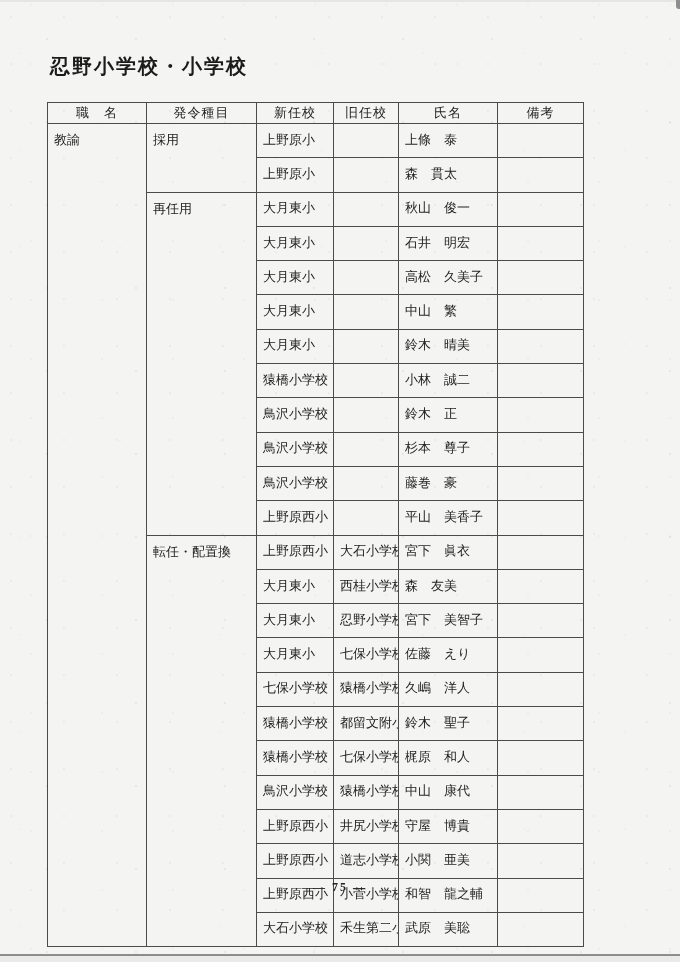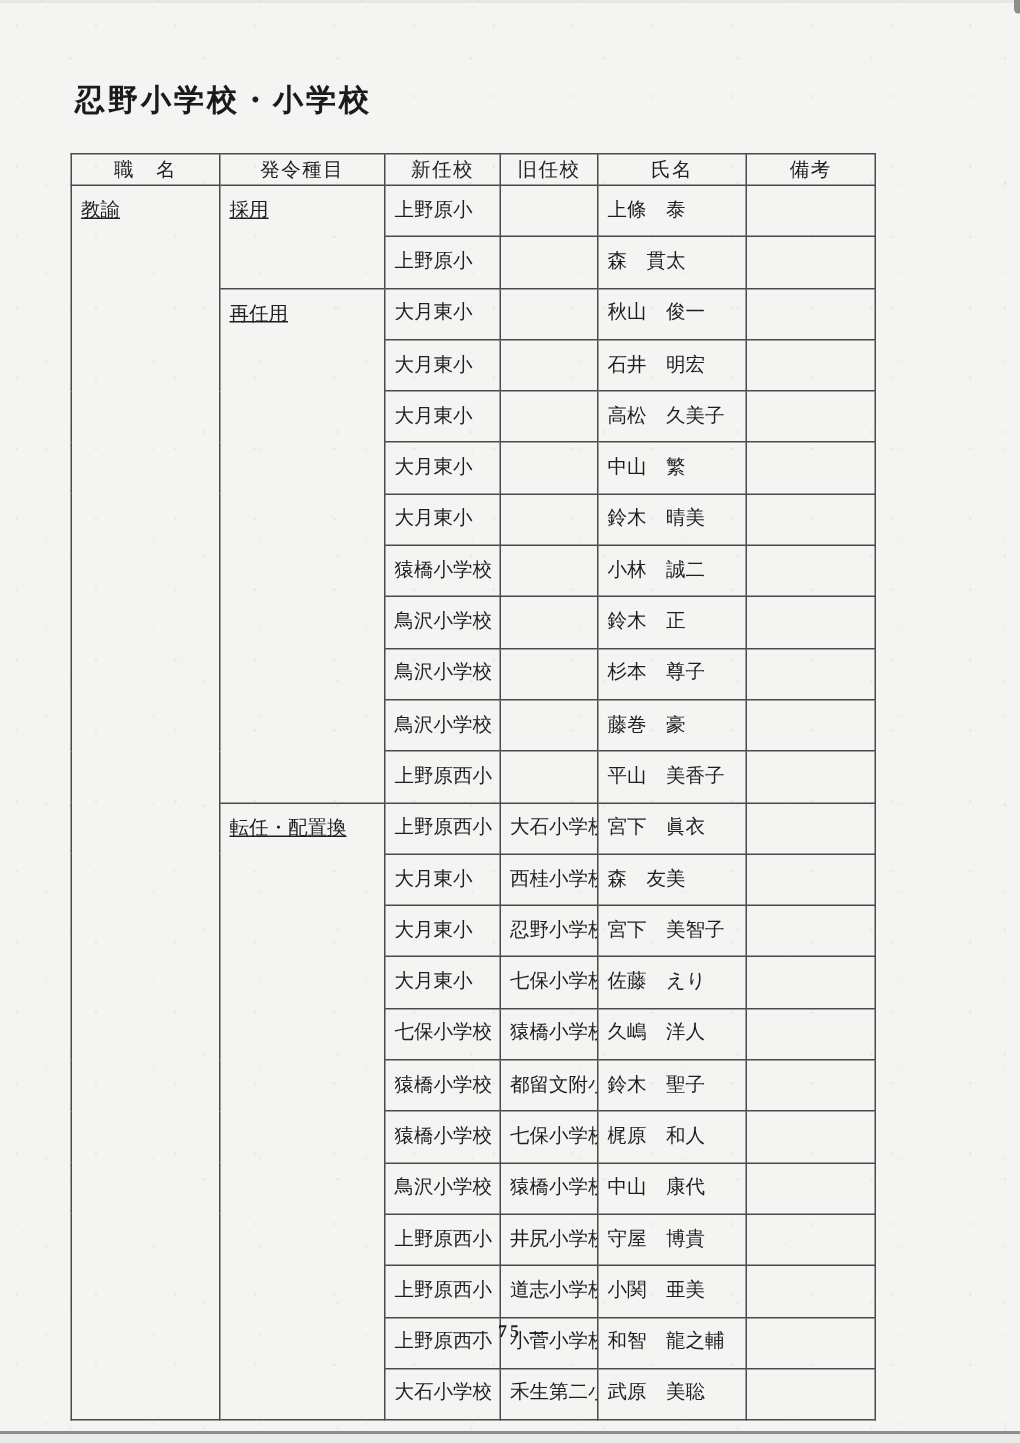--- a/index.html
+++ b/index.html
@@ -72,21 +72,20 @@
   .assign-table td {
     height: 31.3px;
     font-size: 13px;
     text-align: left;
     vertical-align: middle;
     padding: 0 2px 2px 6px;
   }
   .assign-table td.merged {
     vertical-align: top;
     padding-top: 7px;
-    text-decoration: underline;
   }
   .page-number {
     position: absolute;
     left: 0;
     top: 880px;
     width: 680px;
     text-align: center;
     font-size: 12px;
     font-weight: bold;
     letter-spacing: 2px;

